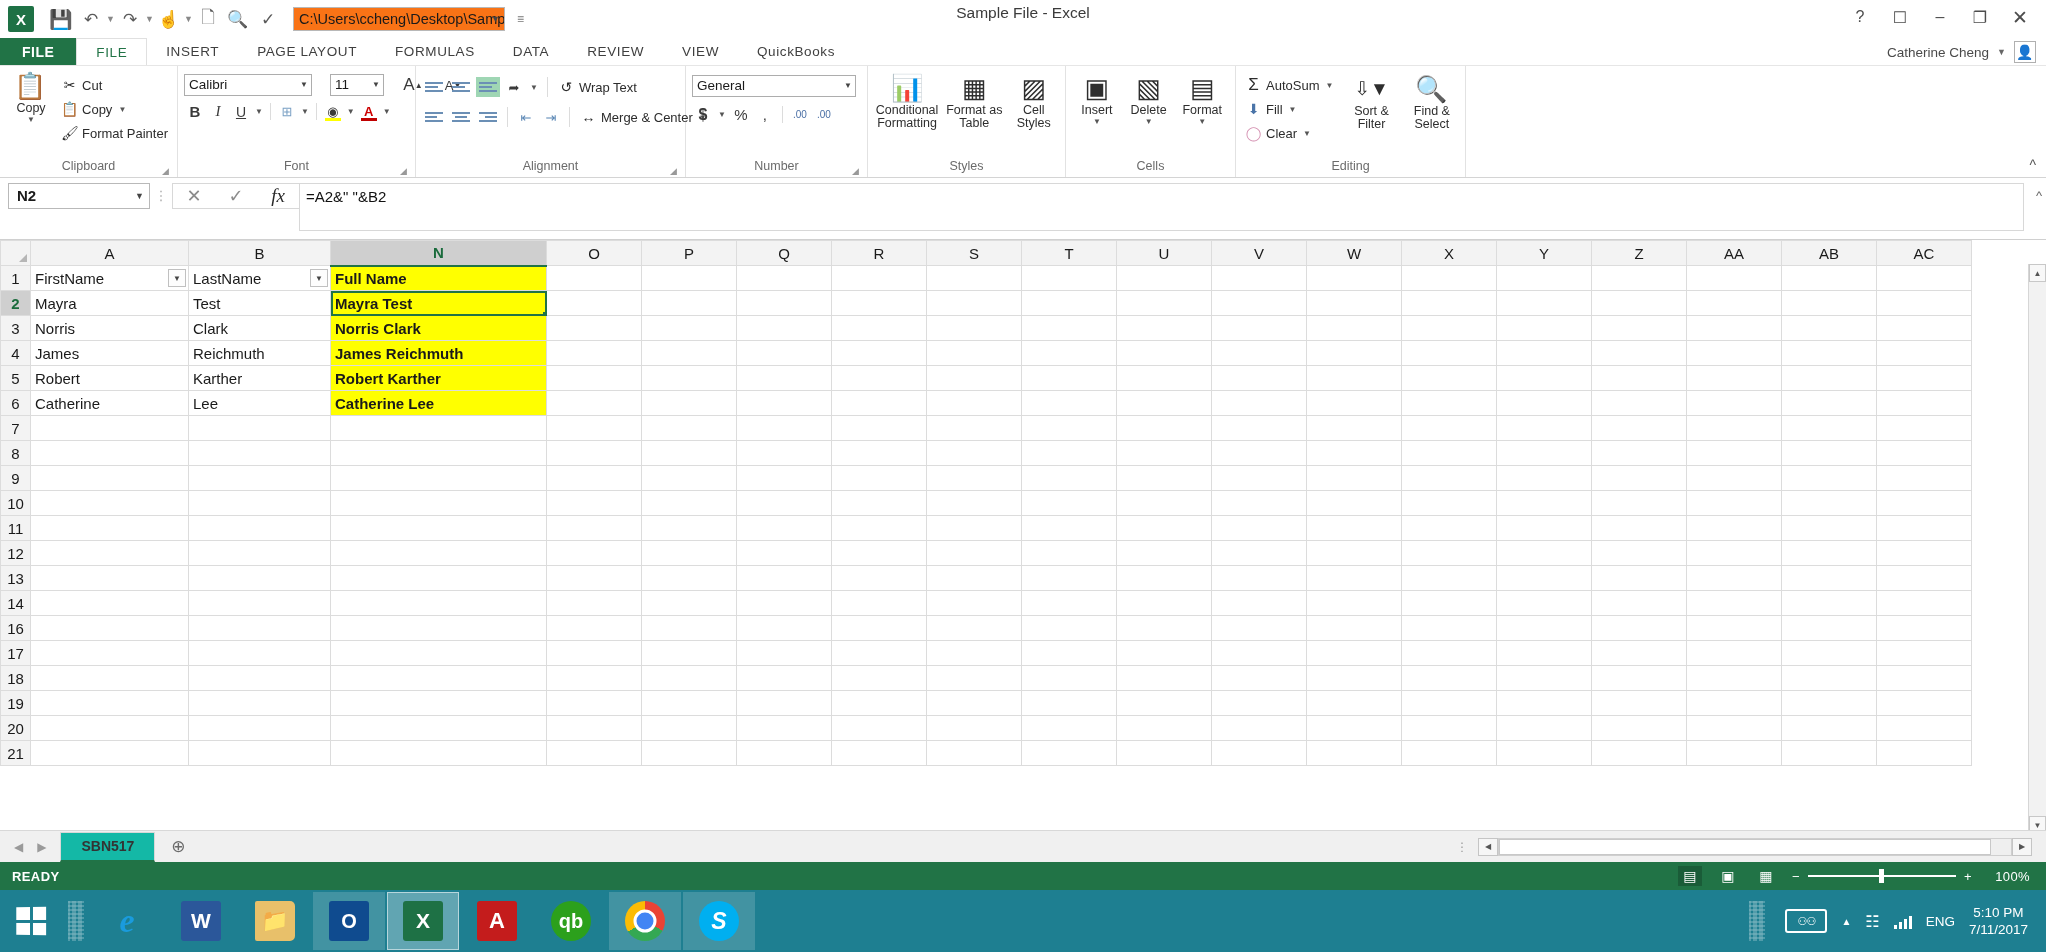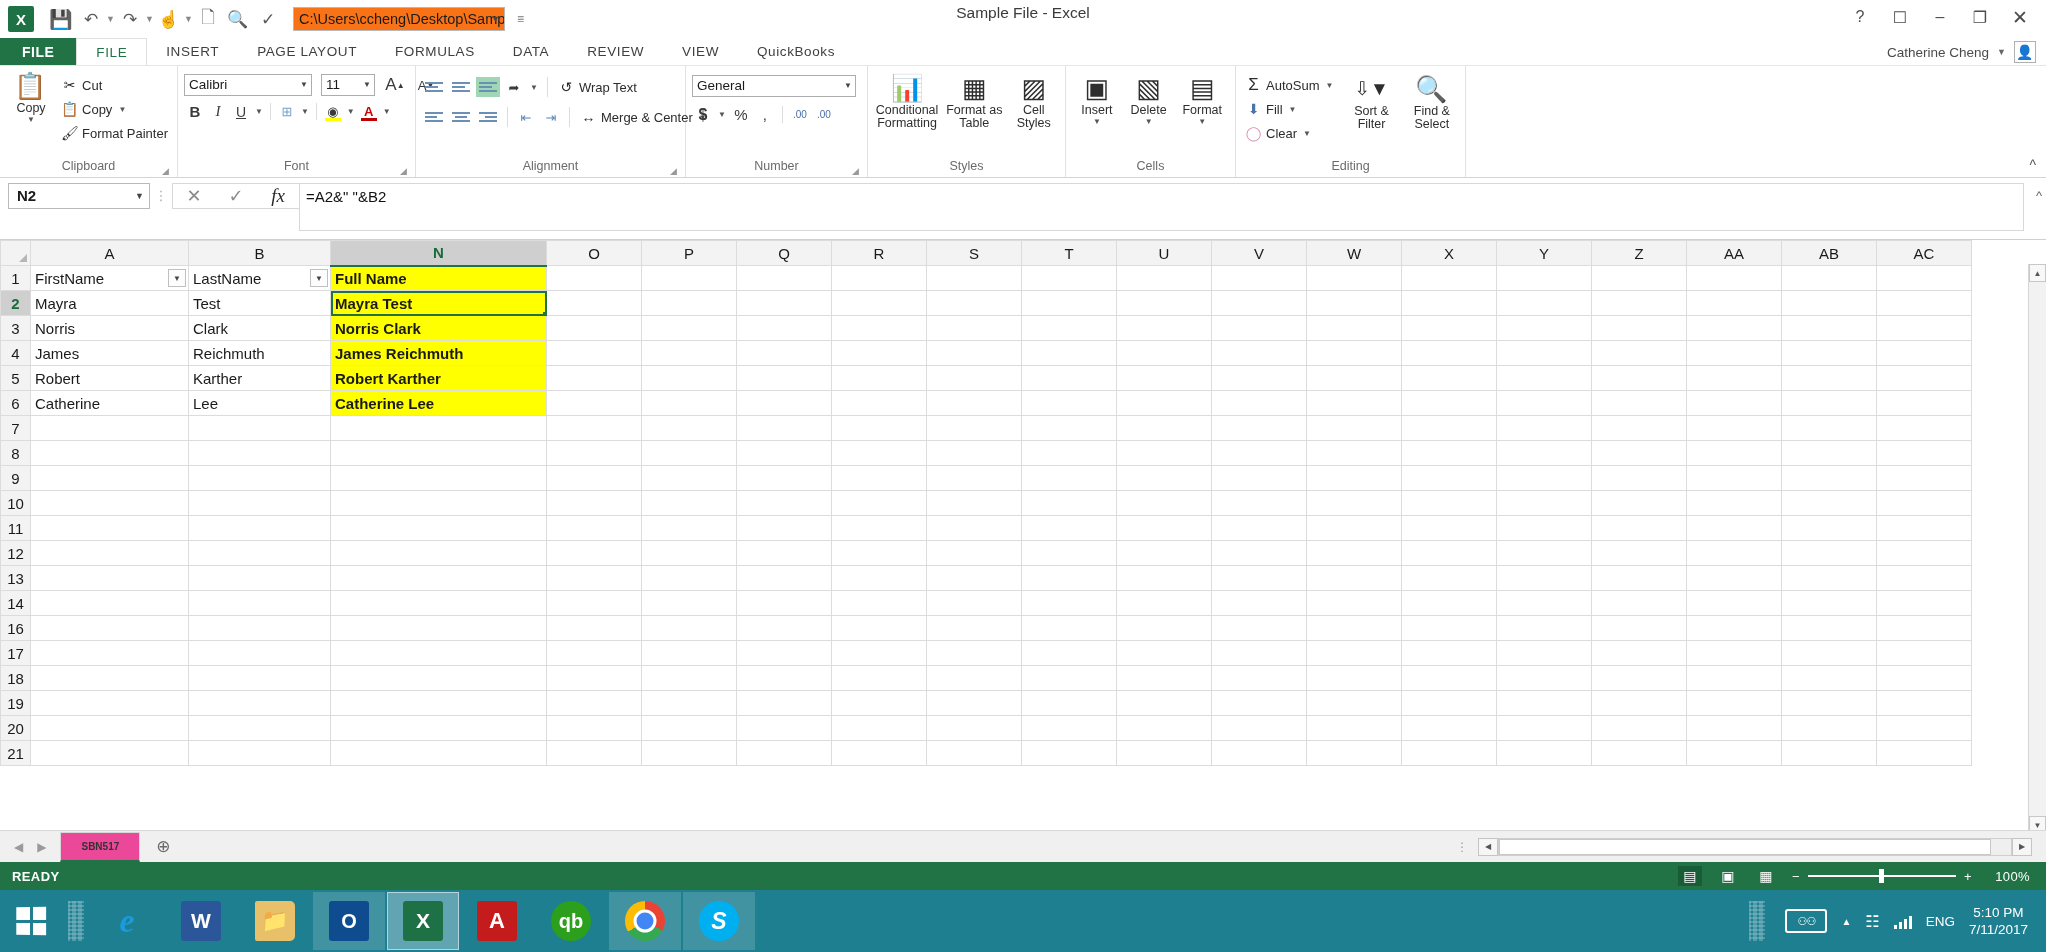--- a/index.html
+++ b/index.html
@@ -327,29 +327,29 @@
   .tabbar {
     position: absolute;
     left: 0; bottom: 90px;
     width: 2046px; height: 32px;
     background: #f0f0f0;
     border-top: 1px solid #d8d8d8;
     display: flex; align-items: center;
   }
   .nav-arrows { display: flex; gap: 14px; padding: 0 14px; color: #9a9a9a; font-size: 12px; }
   .sheet-tab {
-    background: #ec4899;
+    background: #14b8a6;
     border-top: 1px solid #d8d8d8;
     border-left: 1px solid #d8d8d8;
     border-right: 1px solid #d8d8d8;
     border-bottom: 2px solid #217346;
     height: 30px;
     display: flex; align-items: center;
     padding: 0 20px;
-    font-size: 10px; font-weight: bold; color: #333;
+    font-size: 14px; font-weight: bold; color: #333;
   }
   .add-sheet {
     width: 46px; height: 30px;
     display: flex; align-items: center; justify-content: center;
     color: #6b6b6b; font-size: 17px;
   }
   .hscroll-area {
     margin-left: auto;
     display: flex; align-items: center;
     width: 600px; height: 22px;
@@ -560,21 +560,21 @@
         </div>
       </div>
       <div class="rgroup-label">
         <span>Clipboard</span>
         <span class="dlg">◢</span>
       </div>
     </div>
 
     <div class="rgroup" style="width:238px;">
       <div class="rgroup-body" style="flex-direction:column;gap:5px;padding-top:4px;">
-        <div style="display:flex;align-items:center;gap:9px;">
+        <div style="display:flex;align-items:center;gap:18px;">
           <div class="combo" style="width:128px;">
             <span>Calibri</span>
             <span class="caret">▼</span>
           </div>
           <div class="combo" style="width:54px;">
             <span>11</span>
             <span class="caret">▼</span>
           </div>
           <div class="ic-sq" style="font-size:17px;">
             <span>A</span>

